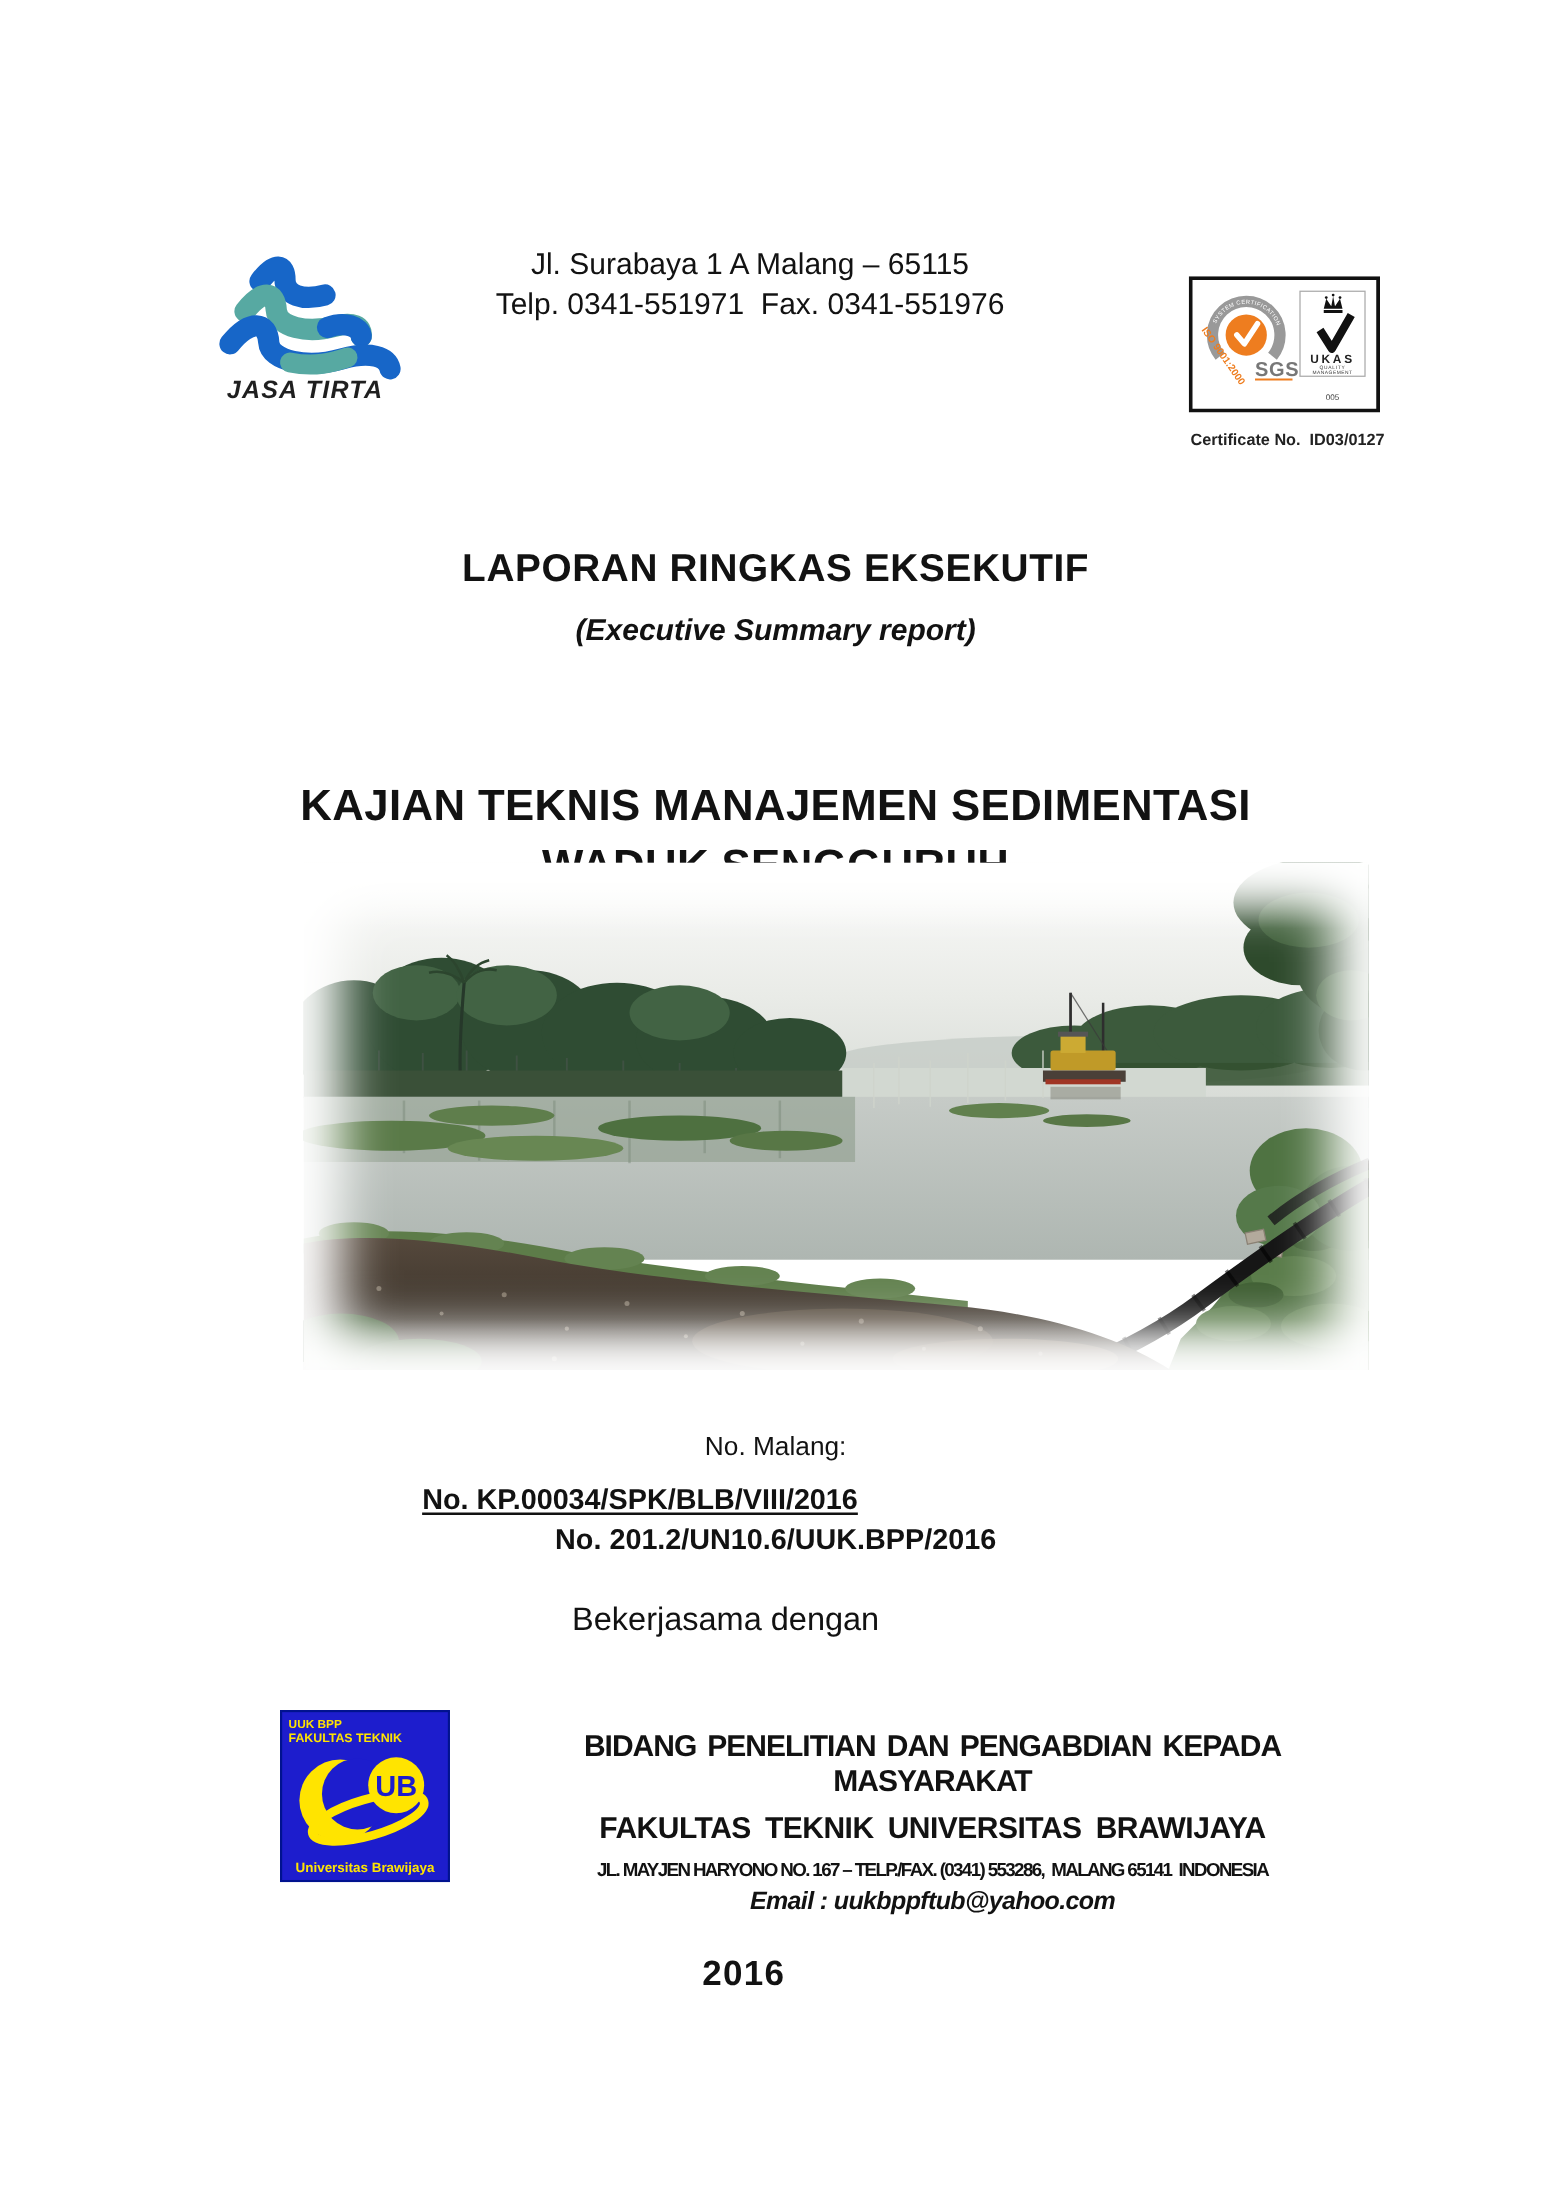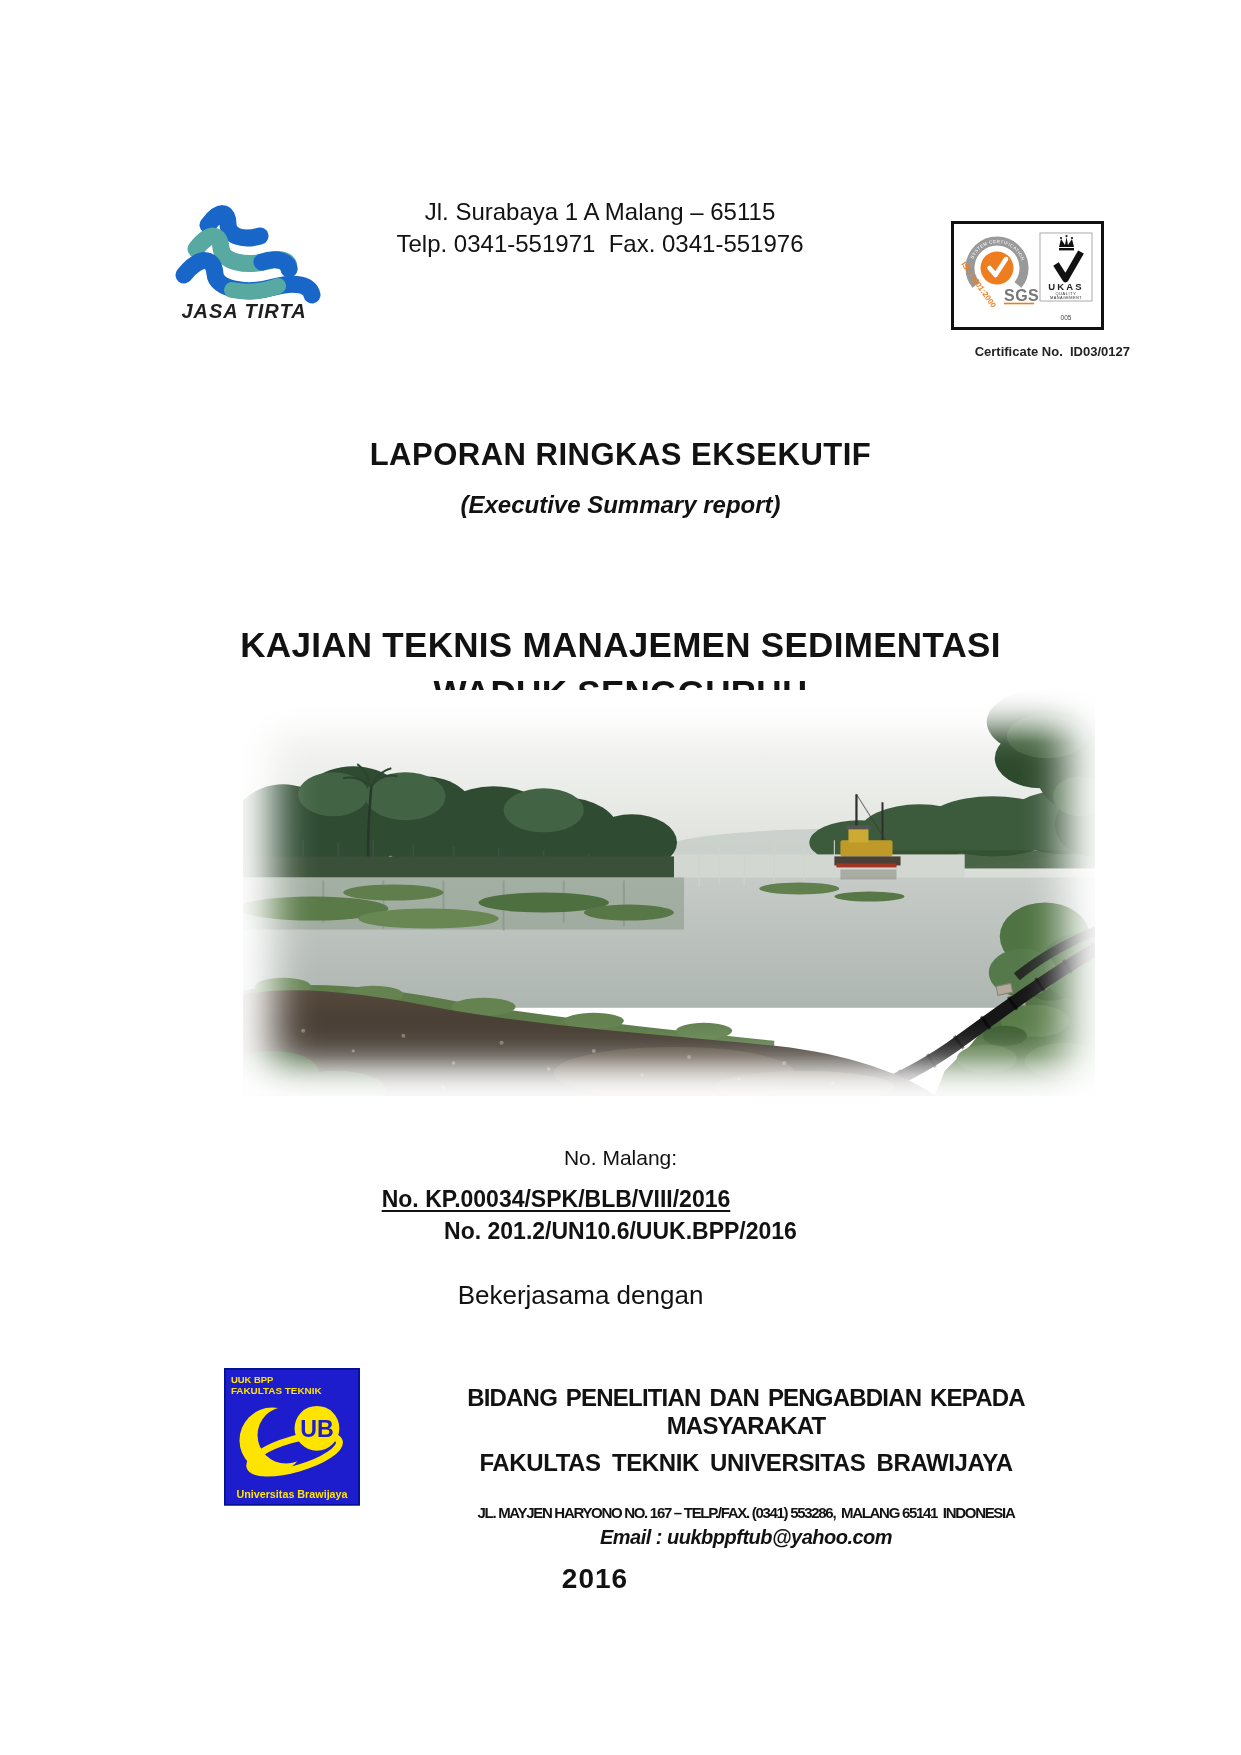--- a/index.html
+++ b/index.html
@@ -12,46 +12,46 @@
   .pre{white-space:pre-wrap;}
 
   
   .company-block{left:290px;top:198px;width:620px;text-align:center;}
   .company-name{font-size:26px;font-weight:bold;letter-spacing:.2px;margin-bottom:6px;}
   .company-addr{font-size:24px;margin-bottom:4px;}
   .company-phone{font-size:24px;}
 
   .jasa-logo{left:160px;top:192px;width:168px;height:132px;}
   .cert-badge{left:951px;top:221px;width:153px;height:109px;}
-  .cert-no{left:930px;top:344px;width:200px;text-align:right;font-size:13px;font-weight:bold;color:#222;}
+  .cert-no{left:930px;top:344px;width:200px;text-align:center;font-size:13px;font-weight:bold;color:#222;}
 
   
   .title-report{left:0;top:437px;width:1241px;font-size:31px;font-weight:bold;letter-spacing:.5px;}
   .title-report-en{left:0;top:491px;width:1241px;font-size:24px;font-weight:bold;font-style:italic;}
   .title-main{left:0;top:577px;width:1241px;font-size:35px;font-weight:bold;line-height:48px;letter-spacing:.3px;margin-top:44px;}
 
   
   .photo{left:243px;top:690px;width:852px;height:406px;overflow:hidden;}
   .photo svg{display:block;width:100%;height:100%;}
   .photo .fade{position:absolute;inset:0;pointer-events:none;
     box-shadow:inset 0 0 42px 30px #ffffff;
     background:linear-gradient(180deg,rgba(255,255,255,.85),rgba(255,255,255,0) 13%,rgba(255,255,255,0) 90%,rgba(255,255,255,.55));}
 
   
   .kontrak-label{left:0;top:1146px;width:1241px;font-size:21px;}
-  .kontrak-1{left:0;top:1186px;width:1024px;font-size:23px;font-weight:bold;text-decoration:underline;text-underline-offset:3px;margin-left:44px;}
+  .kontrak-1{left:0;top:1186px;width:1024px;font-size:23px;font-weight:bold;text-decoration:underline;text-underline-offset:3px;}
   .kontrak-2{left:0;top:1218px;width:1241px;font-size:23px;font-weight:bold;}
   .bekerjasama{left:16px;top:1280px;width:1129px;font-size:26px;}
 
   
   .ub-logo{left:224px;top:1368px;width:136px;height:160px;}
   .letterhead{left:402px;top:1384px;width:688px;text-align:center;}
   .lh1{font-size:25px;font-weight:bold;margin-bottom:9px;}
   .lh2{font-size:24px;font-weight:bold;letter-spacing:-0.8px;word-spacing:3px;margin-bottom:9px;}
-  .lh3{font-size:24px;font-weight:bold;letter-spacing:-0.4px;word-spacing:5px;margin-bottom:27px;}
+  .lh3{font-size:24px;font-weight:bold;letter-spacing:-0.4px;word-spacing:5px;margin-bottom:11px;}
   .lh4{font-size:15px;font-weight:bold;letter-spacing:-1.3px;margin-bottom:5px;}
   .lh5{font-size:20px;font-weight:bold;font-style:italic;letter-spacing:-0.5px;}
 
   .year{left:0;top:1563px;width:1190px;font-size:28px;font-weight:bold;letter-spacing:1px;}
 </style>
 </head>
 <body>
 
 <div class="page">
 

